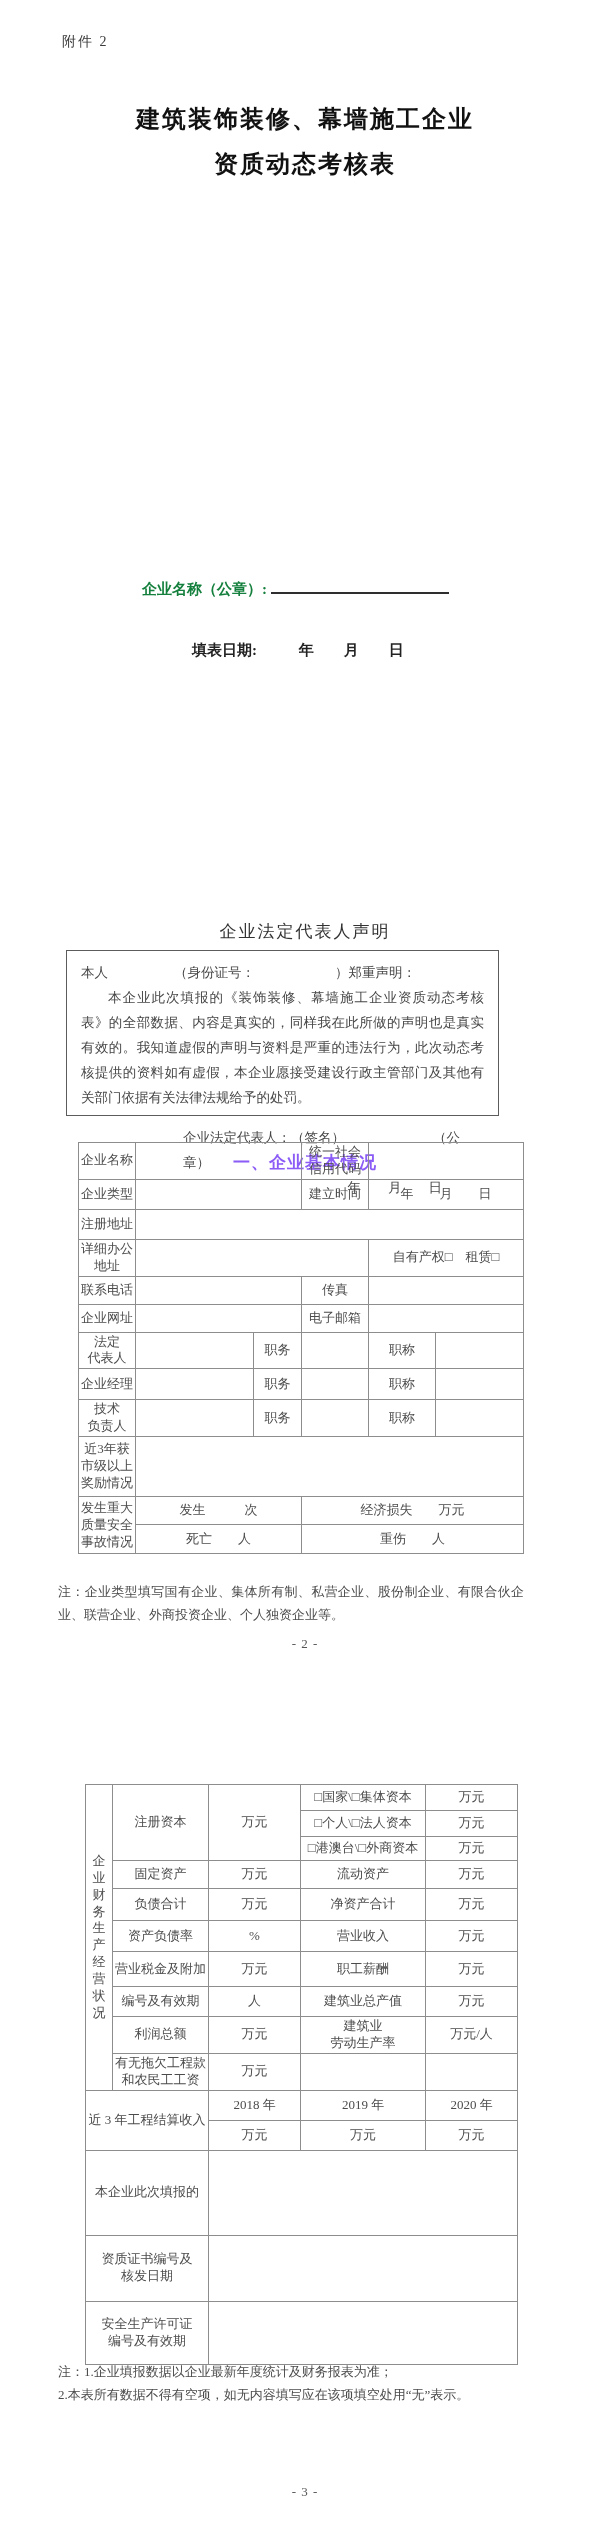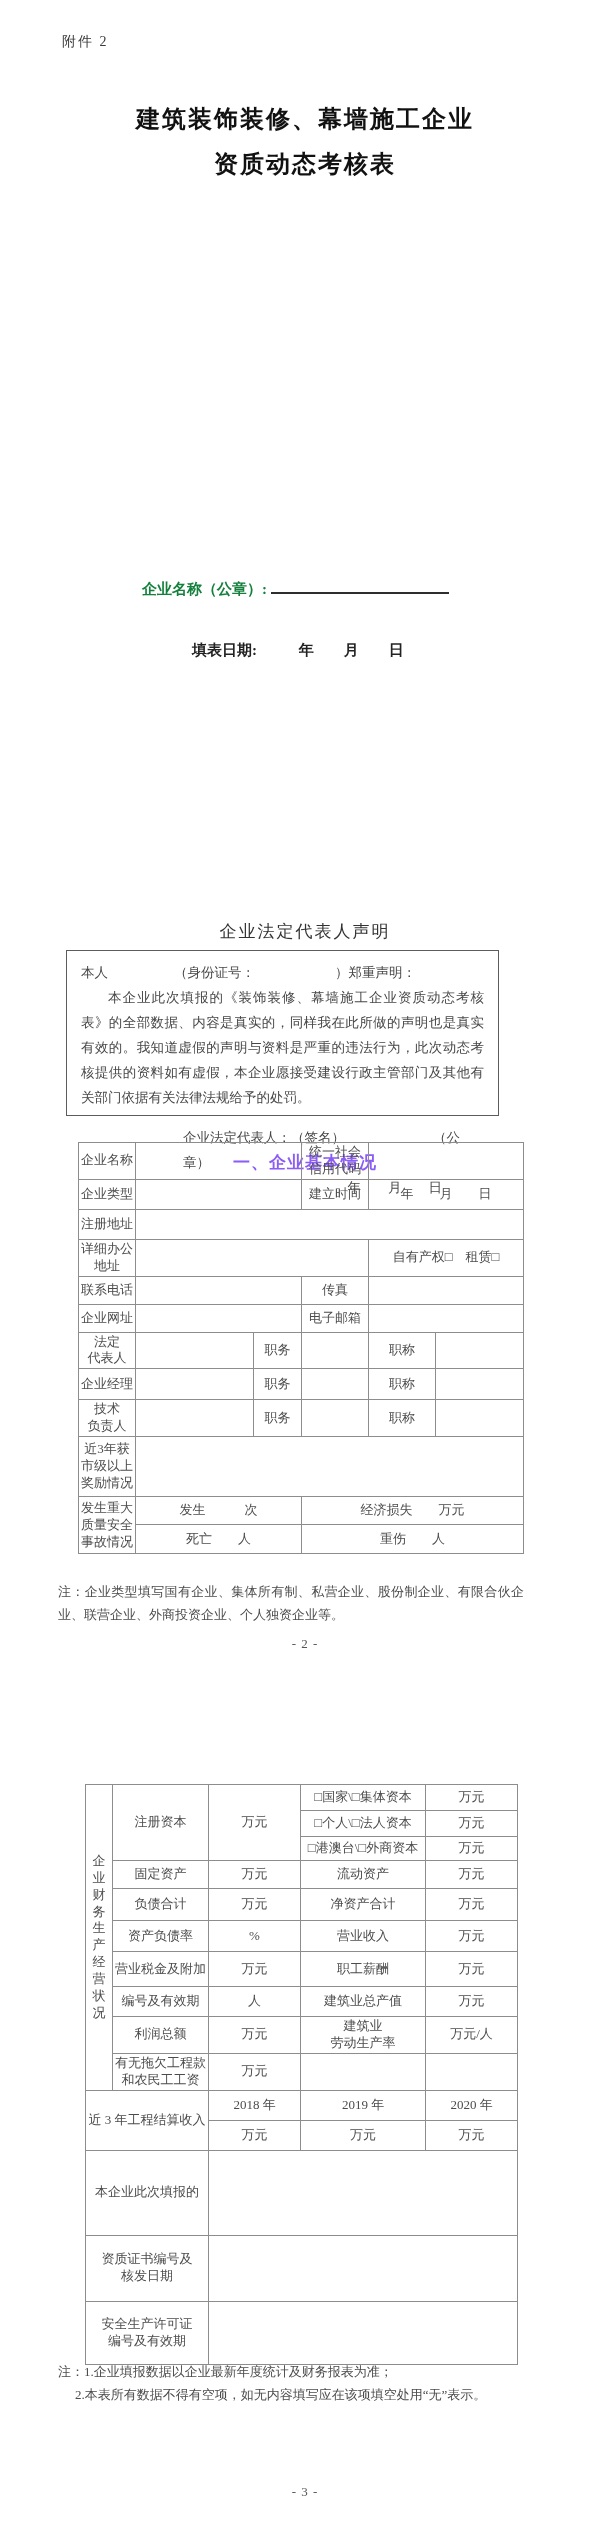--- a/index.html
+++ b/index.html
@@ -45,21 +45,21 @@
   td.r { text-align:right; padding-right:9px; }
   td.small { font-size:12px; }
   td.side { font-size:13px; line-height:27px; letter-spacing:0; padding:0; }
   .basic { top:1142px; left:78px; width:445px; }
   .fin   { top:1784px; left:85px; width:432px; }
 
   
   .note { font-size:13px; line-height:23px; color:#4c4c4c; }
   .note-basic { top:1580px; left:58px; width:466px; text-align:justify; }
   .note-fin { top:2360px; left:58px; width:466px; }
-  .note-fin .ln2 { margin-left:17px; }
+  .note-fin .ln2 { }
   .pgnum { font-size:13px; color:#555; letter-spacing:1px; }
   .pg2 { top:1636px; } .pg3 { top:2484px; }
 </style>
 </head>
 <body>
 
 <div class="page">
 
   <div class="abs attach">附件 2</div>
   <div class="abs ctr title">

